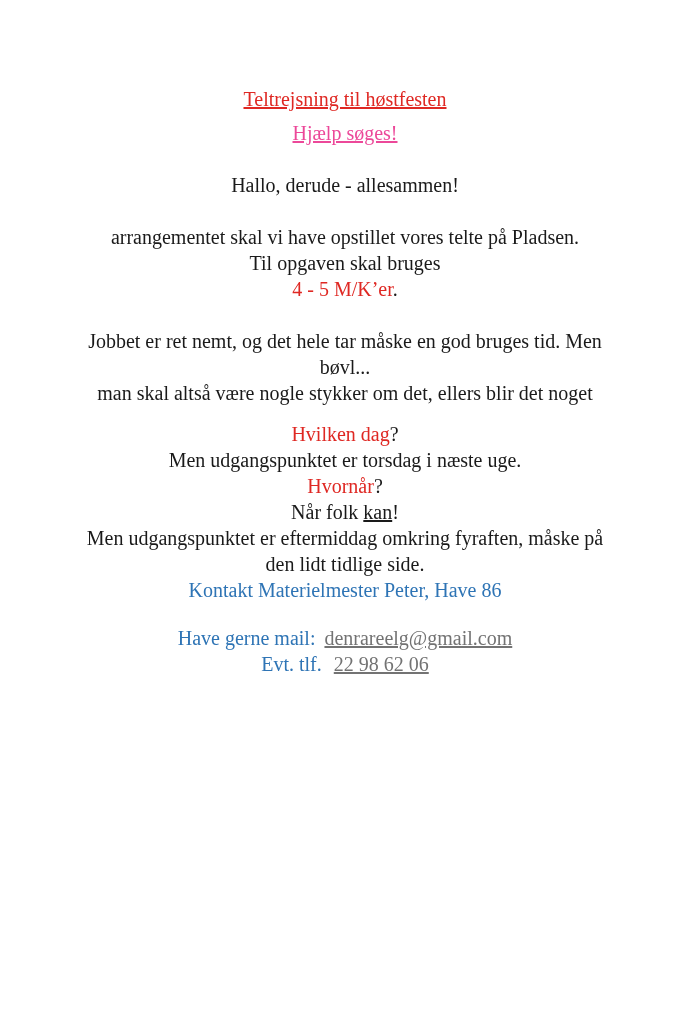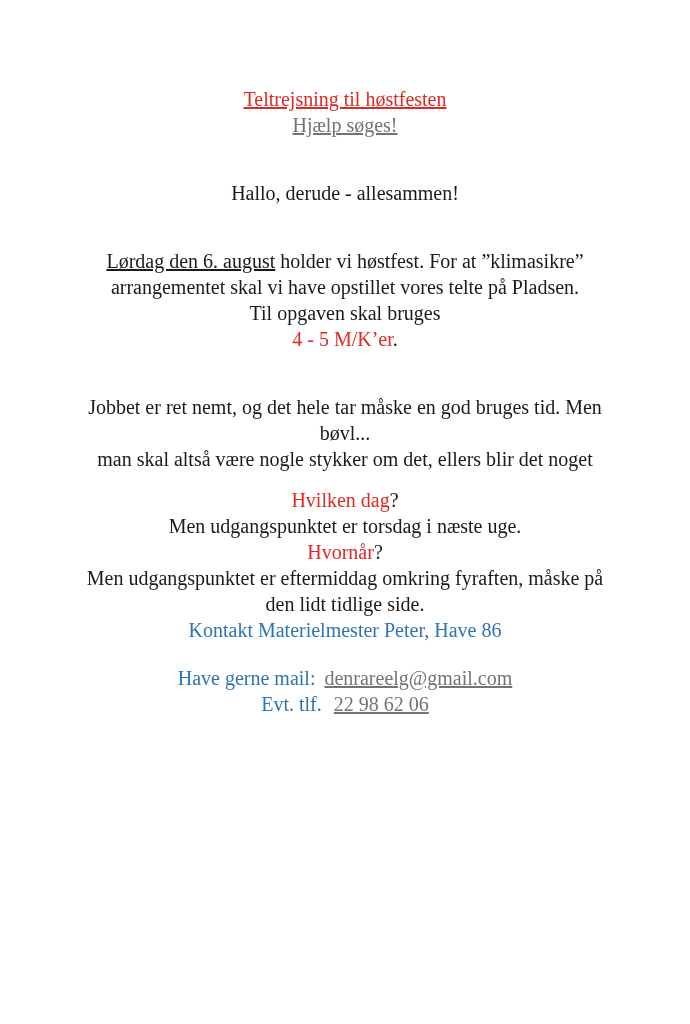--- a/index.html
+++ b/index.html
@@ -15,26 +15,26 @@
     color: #1a1a1a;
   }
   .block { margin: 0; padding: 0; }
   .line {
     display: block;
     font-size: 20px;
     line-height: 26px;
     white-space: nowrap;
   }
   .mt86 { margin-top: 86px; }
-  .mt26 { margin-top: 42px; }
+  .mt26 { margin-top: 26px; }
   .mt15 { margin-top: 15px; }
   .mt14 { }
   .mt22 { margin-top: 22px; }
   .red   { color: #df2823; }
-  .green { color: #737373; }
+  .green { color: #ec4899; margin-top: 8px; }
   .blue  { color: #2e74b5; }
   .u     { text-decoration: underline; }
   .link  {
     color: #737373;
     text-decoration: underline;
     cursor: pointer;
   }
   .mail-gap  { margin-left: 9px; }
   .tel-gap   { margin-left: 12px; }
 </style>
@@ -46,36 +46,36 @@
   <div class="block mt86">
     <span class="line red u">Teltrejsning til høstfesten</span>
     <span class="line green u">Hjælp søges!</span>
   </div>
 
   <div class="block mt26">
     <span class="line">Hallo, derude - allesammen!</span>
   </div>
 
   <div class="block mt26">
-    <span class="line"><span class="u">Lørdag den 6. august</span><span> holder vi høstfest. For at ”klimasikre”</span></span>
     <span class="line">arrangementet skal vi have opstillet vores telte på Pladsen.</span>
     <span class="line">Til opgaven skal bruges</span>
     <span class="line"><span class="red">4 - 5 M/K’er</span><span>.</span></span>
   </div>
 
   <div class="block mt26">
     <span class="line">Jobbet er ret nemt, og det hele tar måske en god bruges tid. Men</span>
     <span class="line">bøvl...</span>
     <span class="line">man skal altså være nogle stykker om det, ellers blir det noget</span>
   </div>
 
   <div class="block mt15">
     <span class="line"><span class="red">Hvilken dag</span><span>?</span></span>
     <span class="line">Men udgangspunktet er torsdag i næste uge.</span>
     <span class="line"><span class="red">Hvornår</span><span>?</span></span>
+    <span class="line"><span>Når folk </span><span class="u">kan</span><span>!</span></span>
     <span class="line">Men udgangspunktet er eftermiddag omkring fyraften, måske på</span>
     <span class="line">den lidt tidlige side.</span>
   </div>
 
   <div class="block mt14">
     <span class="line blue">Kontakt Materielmester Peter, Have 86</span>
   </div>
 
   <div class="block mt22">
     <span class="line"><span class="blue">Have gerne mail:</span><a class="link mail-gap">denrareelg@gmail.com</a></span>

